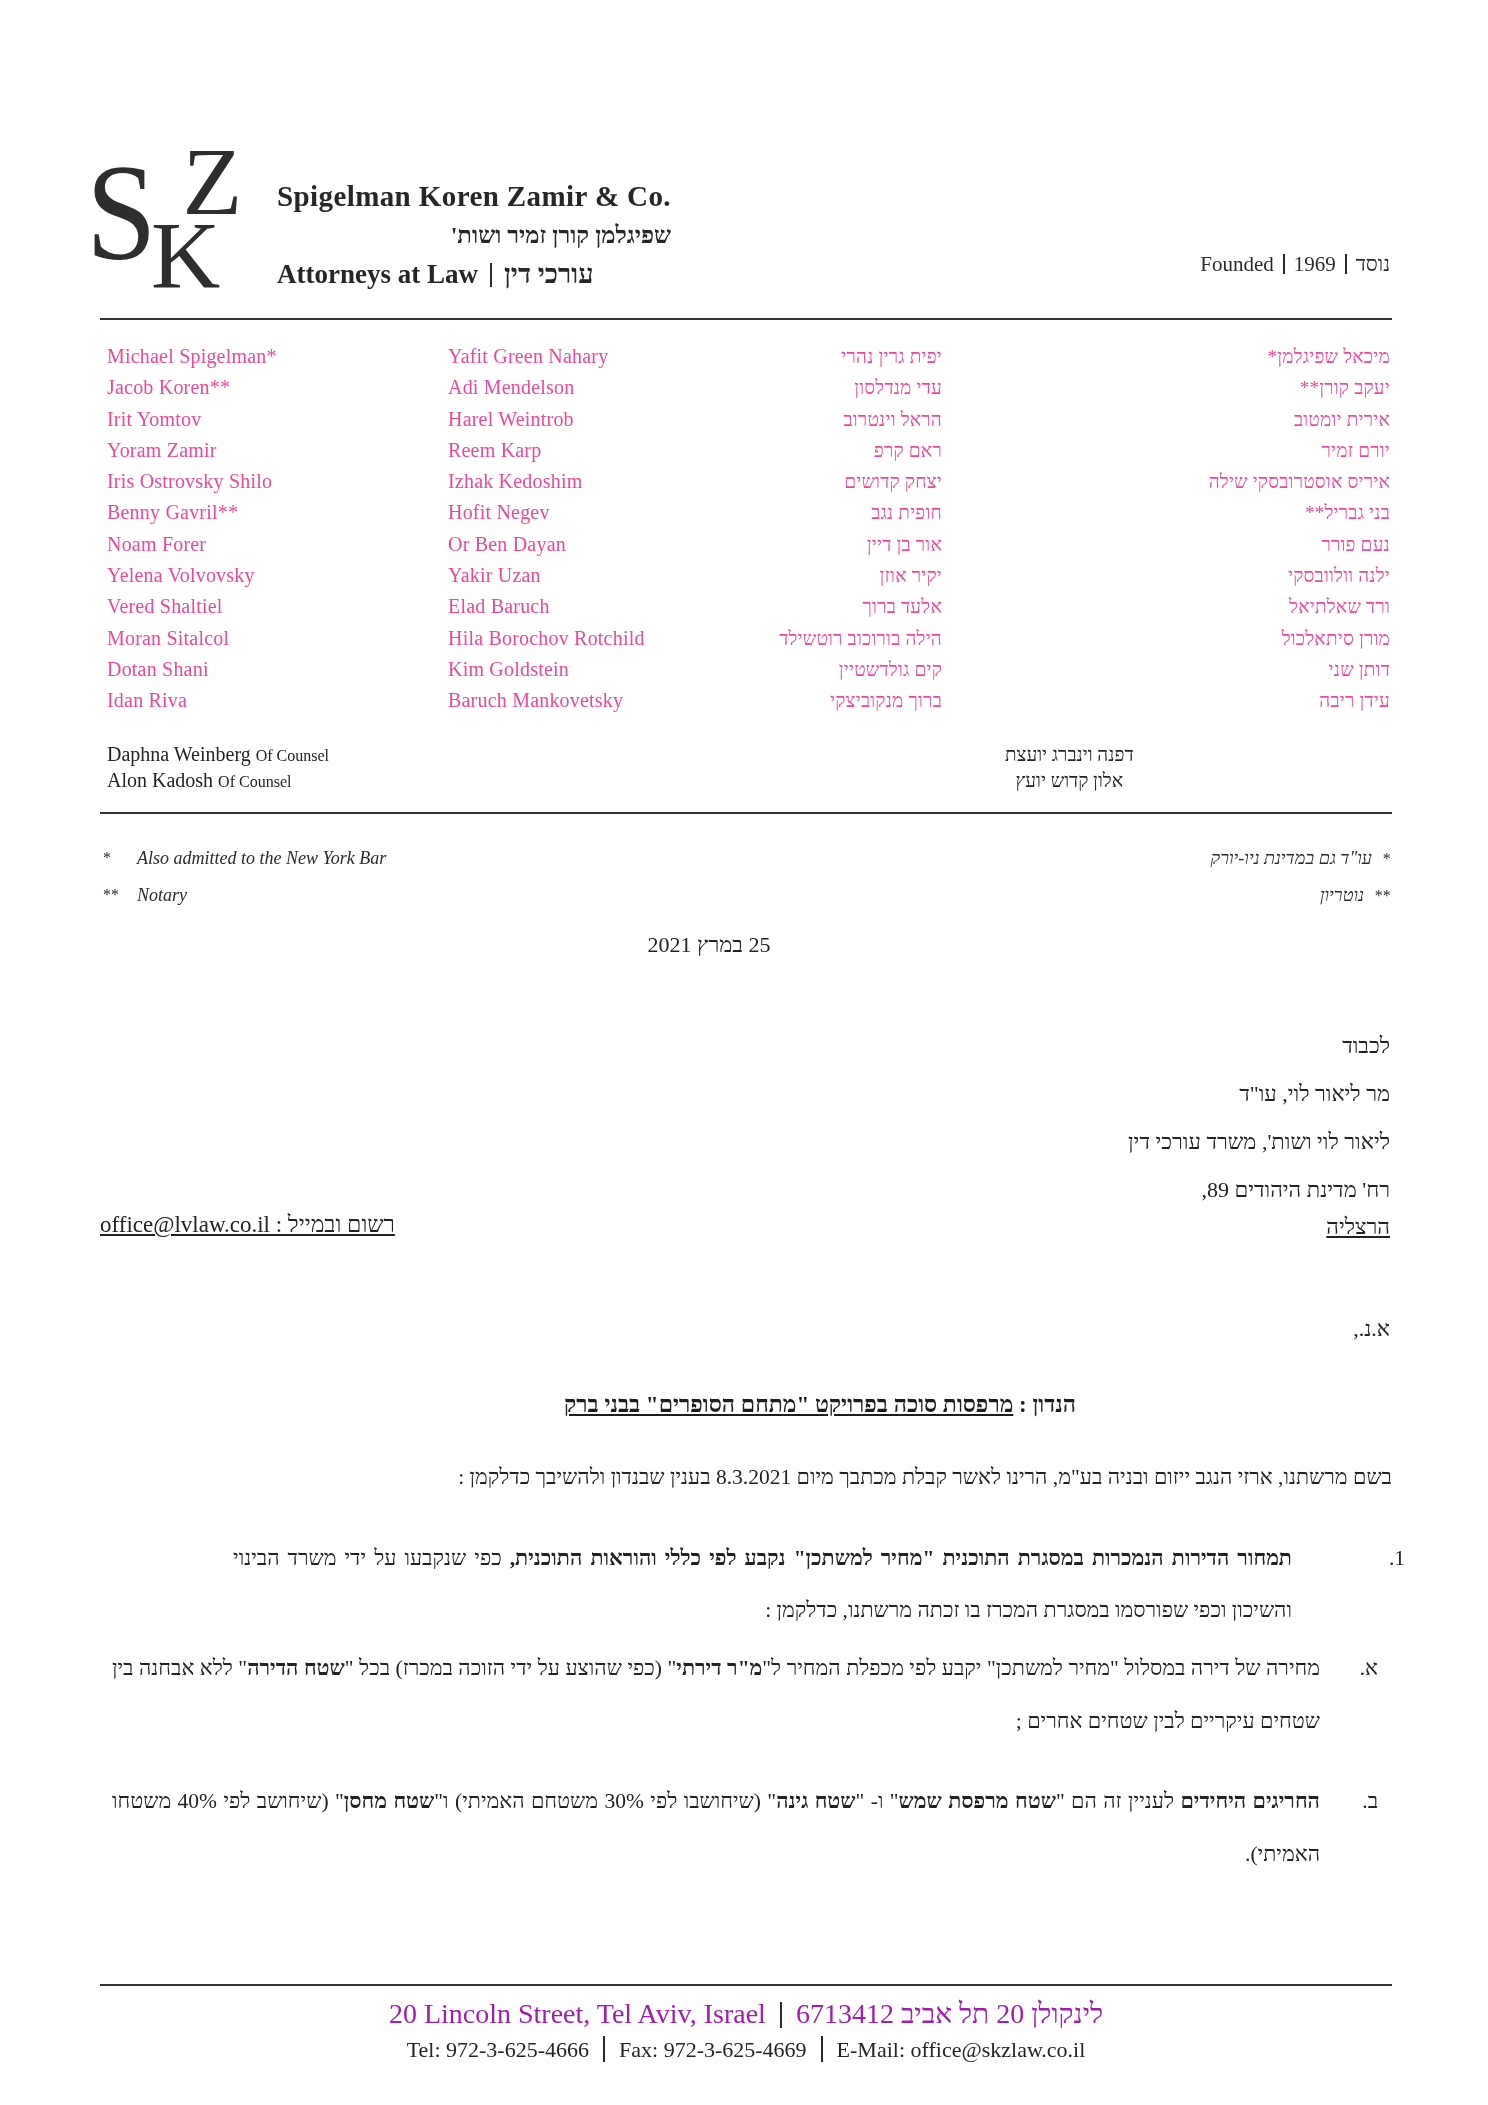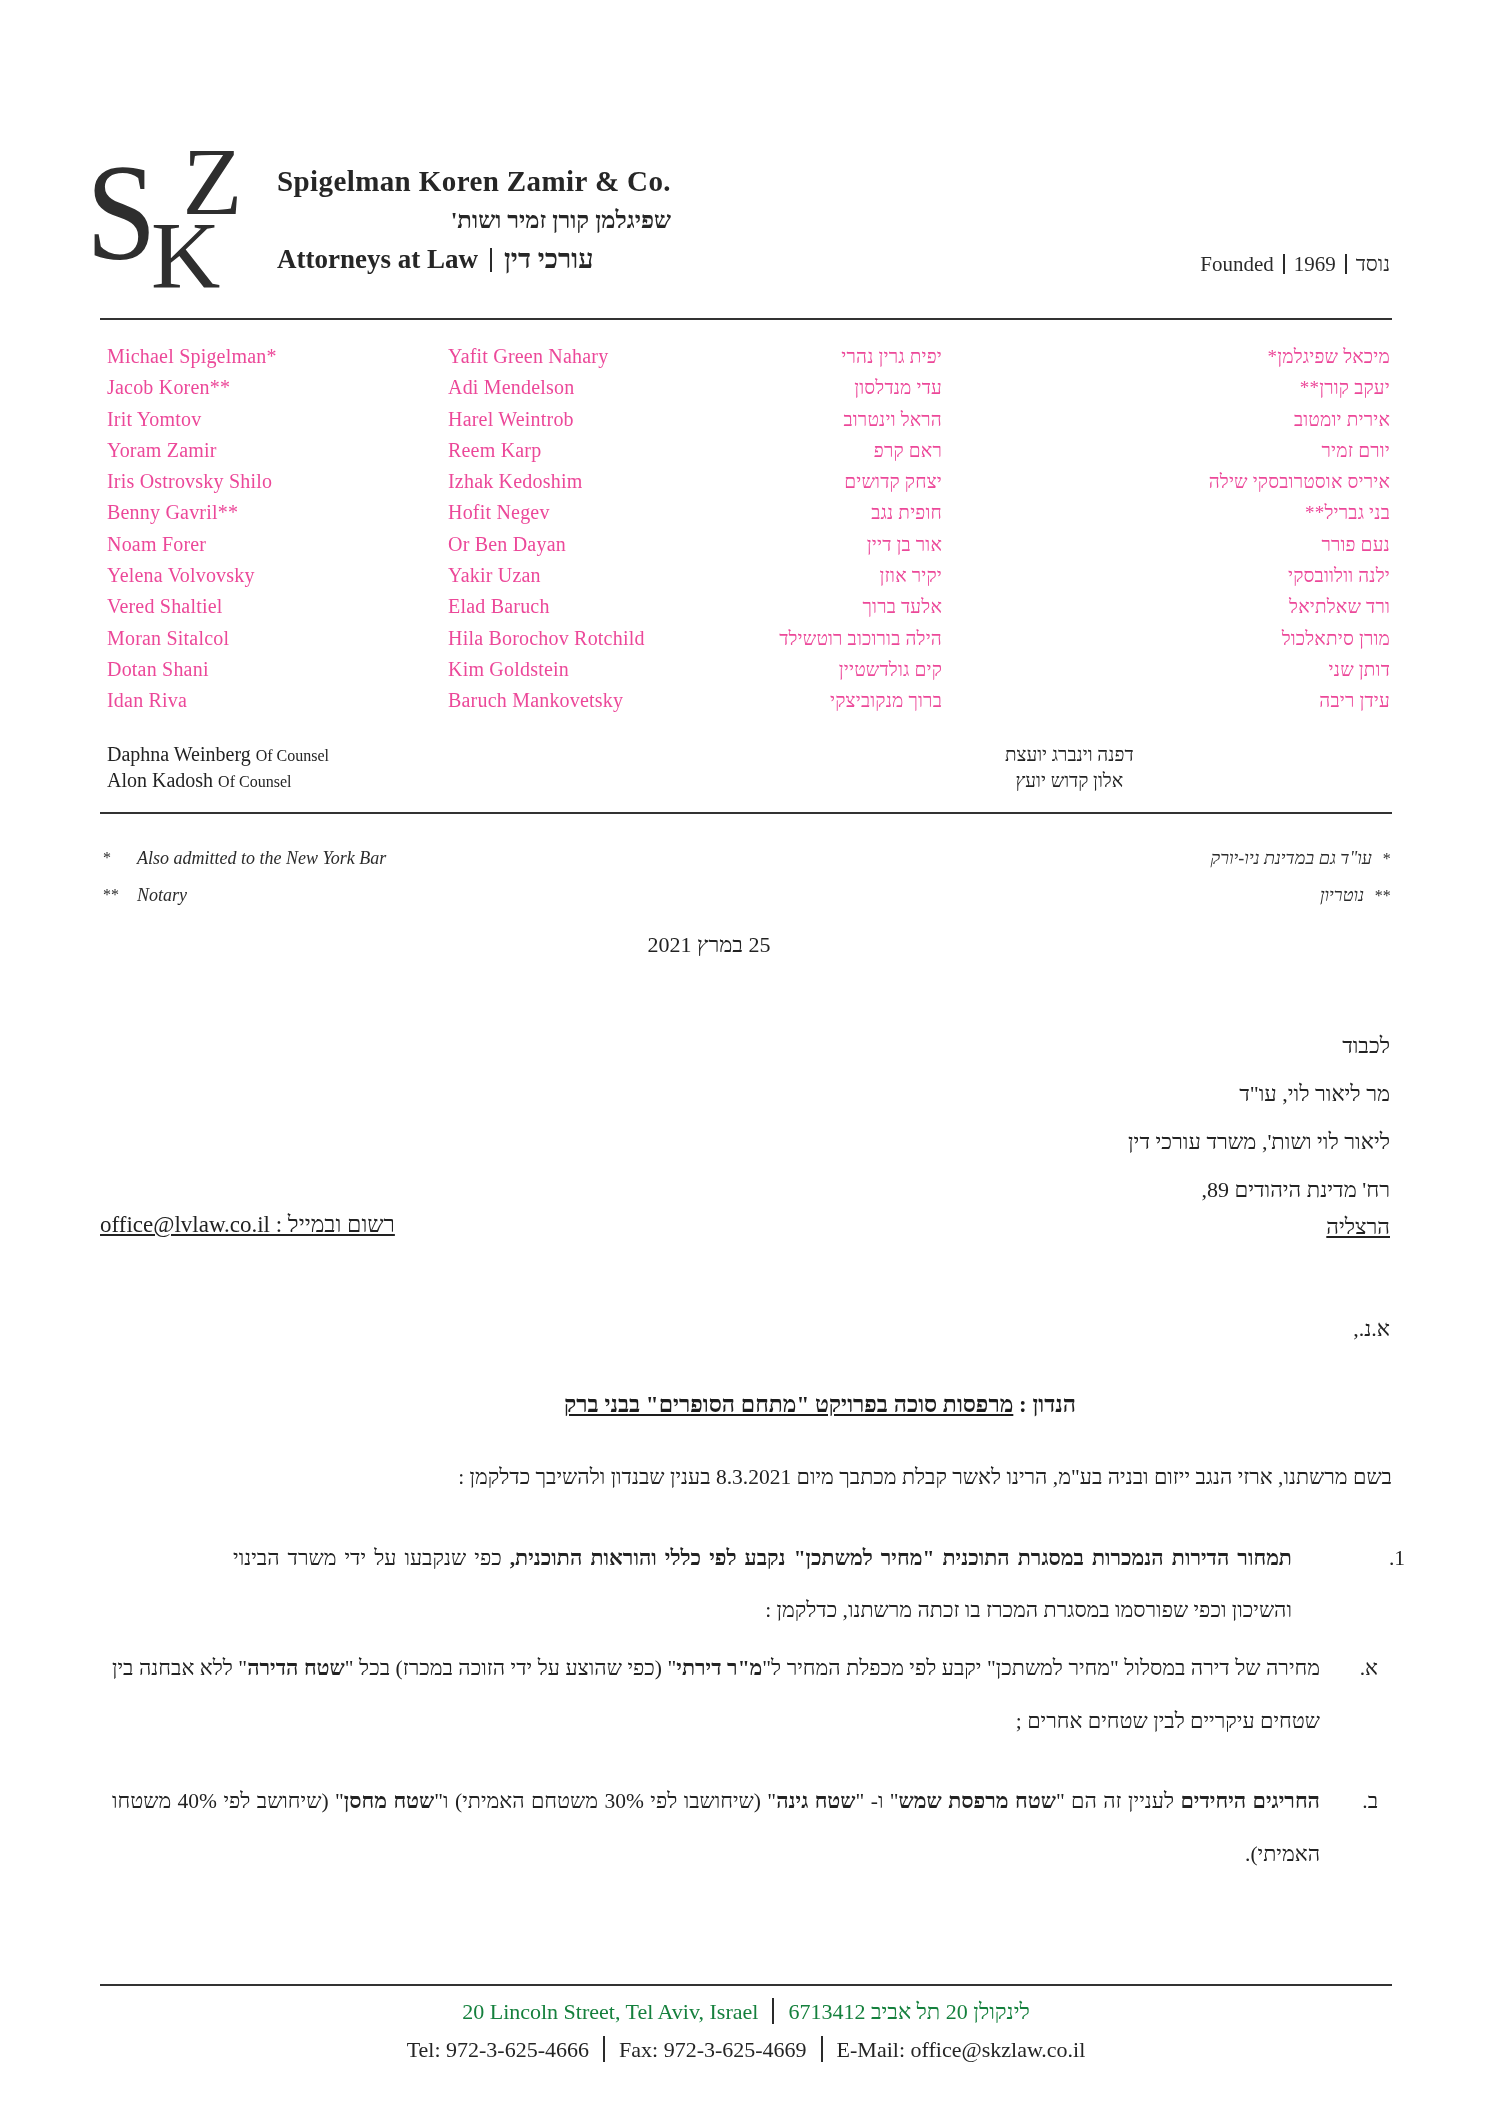--- a/index.html
+++ b/index.html
@@ -10,21 +10,21 @@
   }
   .he{direction:rtl;unicode-bidi:isolate;}
   .b{font-weight:bold;}
 
   
   .logo{position:absolute;left:85px;top:142px;width:170px;height:160px;color:#2e2e2e;}
   .logo span{position:absolute;line-height:1;font-family:"Liberation Serif","DejaVu Serif",serif;}
   .logo .ls{left:-2px;top:2px;font-size:138px;font-weight:400;transform:scaleX(.92);}
   .logo .lz{left:98px;top:-8px;font-size:96px;font-weight:400;transform:scaleX(1.02);}
   .logo .lk{left:66px;top:66px;font-size:96px;font-weight:400;}
-  .firm{position:absolute;left:277px;top:165px;}
+  .firm{position:absolute;left:277px;top:180px;}
   .firm-en{font-size:29px;font-weight:bold;letter-spacing:.4px;color:#262626;}
   .firm-he{font-size:24px;font-weight:bold;margin-top:9px;color:#262626;}
   .firm-tag{font-size:27px;font-weight:bold;margin-top:10px;color:#262626;}
   .vbar{display:inline-block;width:2px;height:24px;background:#2a2a2a;margin:0 12px;vertical-align:-4px;}
   .founded{position:absolute;right:98px;top:252px;font-size:21px;color:#2a2a2a;}
   .founded .vbar{height:20px;margin:0 9px;vertical-align:-3px;}
 
   .hline{position:absolute;left:100px;right:96px;border-top:2px solid #333;}
   .hl1{top:318px;}
   .hl2{top:812px;}
@@ -67,21 +67,21 @@
   .item .itext{flex:1;text-align:justify;}
   .item1{right:83px;left:233px;top:1532px;font-size:21.5px;line-height:52px;}
   .item1 .marker{width:113px;}
   .sub{font-size:21.5px;line-height:53px;}
   .itemA{right:110px;left:112px;top:1642px;}
   .itemA .marker{width:58px;}
   .itemB{right:110px;left:112px;top:1775px;}
   .itemB .marker{width:58px;}
 
   
-  .footer1{position:absolute;left:100px;right:96px;top:1998px;text-align:center;font-size:22px;color:#15803d;}
+  .footer1{position:absolute;left:100px;right:96px;top:1998px;text-align:center;font-size:28px;color:#a21caf;}
   .footer2{position:absolute;left:100px;right:96px;top:2036px;text-align:center;font-size:22px;color:#242424;}
   .footer1 .vbar,.footer2 .vbar{height:26px;margin:0 14px;vertical-align:-5px;}
 </style>
 </head>
 <body>
 
 <div class="page">
 
   <div class="logo">
     <span class="ls">S</span>

